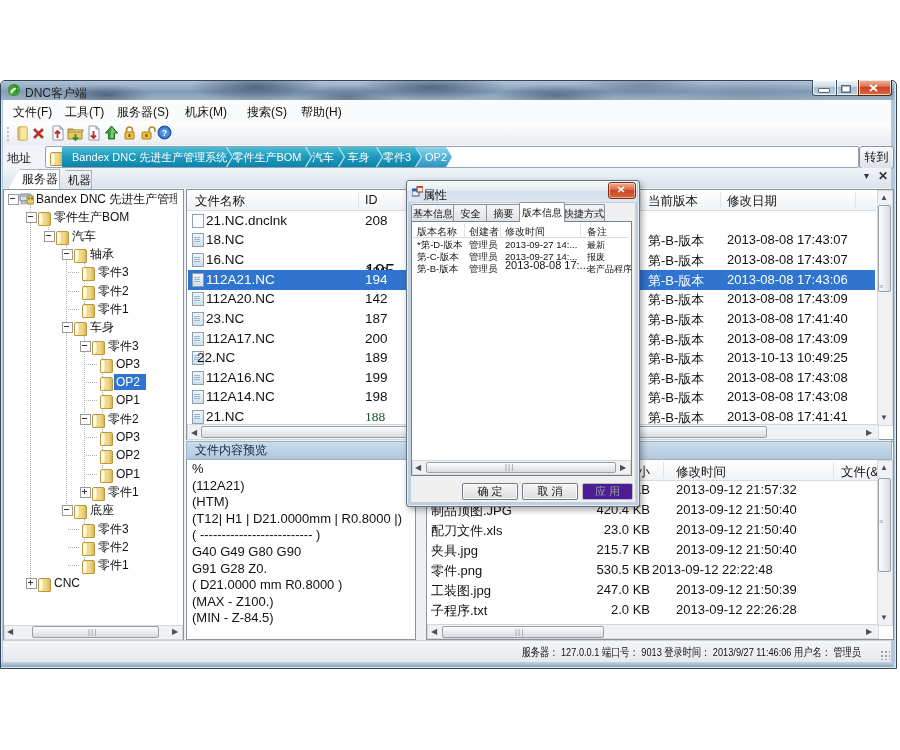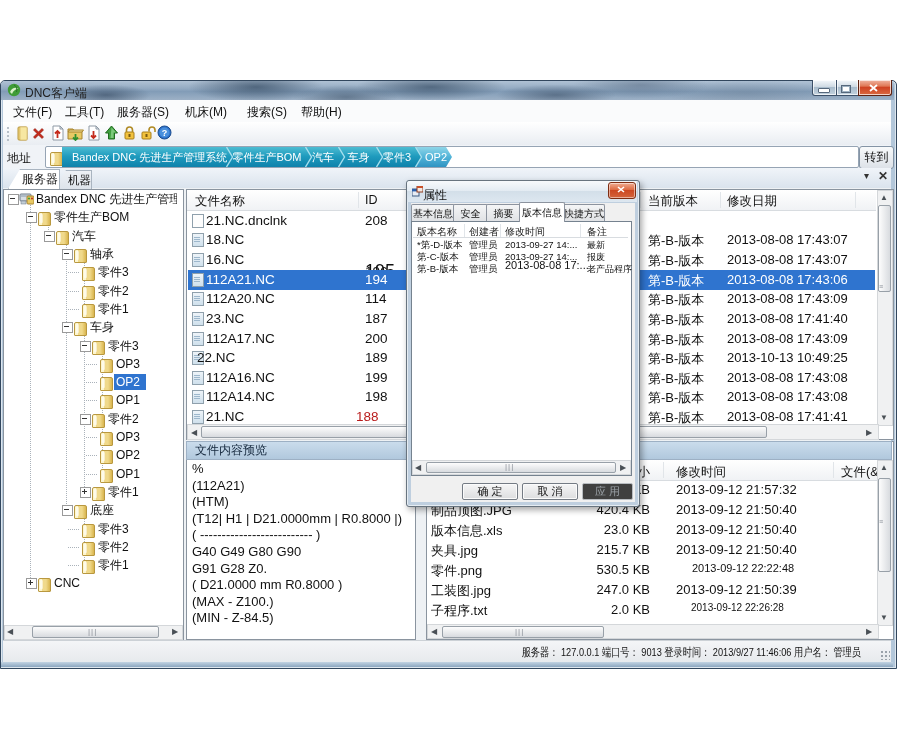--- a/index.html
+++ b/index.html
@@ -66,21 +66,21 @@
  border-radius:3px;box-shadow:2px 3px 6px rgba(0,0,0,.35), inset 0 0 0 1px rgba(255,255,255,.6);}
 #dlgtitle{left:1px;top:1px;width:230px;height:21px;border-radius:3px 3px 0 0;
  background:linear-gradient(180deg,#f7fafc 0%,#e4ecf3 45%,#d3dfe9 50%,#dde7f0 100%);}
 #dlgbody{left:4px;top:22px;width:224px;height:299px;background:#f0f0f0;}
 .dtab{position:absolute;height:17px;border:1px solid #8c939e;border-bottom:none;border-radius:2px 2px 0 0;
  background:linear-gradient(180deg,#f4f5f6,#dfe1e4);font-size:10px;color:#111;text-align:center;line-height:17px;}
 .dtab.act{background:#fff;height:19px;line-height:19px;z-index:3;}
 .btn{position:absolute;height:15px;border:1px solid #747b84;border-radius:2px;
  background:linear-gradient(180deg,#f6f6f6,#dcdddf);box-shadow:inset 0 0 0 1px #fbfbfb;
  font-size:11px;color:#111;text-align:center;line-height:15px;}
-.btn.dis{border-color:#b8bcc1;color:#9aa0a6;background:#404040;box-shadow:none;}
+.btn.dis{border-color:#b8bcc1;color:#9aa0a6;background:#4c1d95;box-shadow:none;}
 </style></head><body>
 
 <div id="frame" class="ab"></div>
 <div id="titlebar" class="ab"></div>
 <svg class="ab" style="left:7px;top:83px" width="14" height="14" viewBox="0 0 14 14">
 <circle cx="7" cy="7" r="6.2" fill="#3f9c36"></circle>
 <path d="M3 9 C5 4 9 4 11.5 5.5 C9 6 6 7.5 5 11 Z" fill="#d9f0c8"></path>
 <path d="M7 2 C9.5 3 10.5 6 9.5 9" stroke="#2a7525" stroke-width="1" fill="none"></path>
 </svg>
 <div class="txt" style="left:25px;top:85px;font-size:12px;color:#222">DNC客户端</div>
@@ -326,21 +326,21 @@
 <div class="txt" style="left:206px;top:272px;font-size:13.5px;color:#fff">112A21.NC</div>
 <div class="txt" style="left:365px;top:272px;font-size:13.5px;color:#fff;width:20px;">194</div>
 <div class="txt" style="left:648px;top:272px;font-size:13px;color:#fff">第-B-版本</div>
 <div class="txt" style="left:727px;top:272px;font-size:13px;color:#fff">2013-08-08 17:43:06</div>
 <div class="fico nc ab" style="left:192px;top:292px">
     <i style="top:3px"></i>
     <i style="top:5px"></i>
     <i style="top:7px"></i>
   </div>
 <div class="txt" style="left:206px;top:291px;font-size:13.5px;color:#111">112A20.NC</div>
-<div class="txt" style="left:365px;top:291px;font-size:13.5px;color:#111;width:20px;">114</div>
+<div class="txt" style="left:365px;top:291px;font-size:13.5px;color:#111;width:20px;">142</div>
 <div class="txt" style="left:648px;top:291px;font-size:13px;color:#111">第-B-版本</div>
 <div class="txt" style="left:727px;top:291px;font-size:13px;color:#111">2013-08-08 17:43:09</div>
 <div class="fico nc ab" style="left:192px;top:312px">
     <i style="top:3px"></i>
     <i style="top:5px"></i>
     <i style="top:7px"></i>
   </div>
 <div class="txt" style="left:206px;top:311px;font-size:13.5px;color:#111">23.NC</div>
 <div class="txt" style="left:365px;top:311px;font-size:13.5px;color:#111;width:20px;">187</div>
 <div class="txt" style="left:648px;top:311px;font-size:13px;color:#111">第-B-版本</div>
@@ -380,21 +380,21 @@
 <div class="txt" style="left:206px;top:389px;font-size:13.5px;color:#111">112A14.NC</div>
 <div class="txt" style="left:365px;top:389px;font-size:13.5px;color:#111;width:20px;">198</div>
 <div class="txt" style="left:648px;top:389px;font-size:13px;color:#111">第-B-版本</div>
 <div class="txt" style="left:727px;top:389px;font-size:13px;color:#111">2013-08-08 17:43:08</div>
 <div class="fico nc ab" style="left:192px;top:410px">
     <i style="top:3px"></i>
     <i style="top:5px"></i>
     <i style="top:7px"></i>
   </div>
 <div class="txt" style="left:206px;top:409px;font-size:13.5px;color:#111">21.NC</div>
-<div class="txt" style="left:356px;top:409px;font-size:13.5px;color:#b91c1c;width:20px;">188</div>
+<div class="txt" style="left:365px;top:409px;font-size:13.5px;color:#14532d;width:20px;font-family:Liberation Serif, serif;">188</div>
 <div class="txt" style="left:648px;top:409px;font-size:13px;color:#111">第-B-版本</div>
 <div class="txt" style="left:727px;top:409px;font-size:13px;color:#111">2013-08-08 17:41:41</div>
 <div class="sbtrack ab" style="left:877px;top:190px;width:14px;height:234px"></div>
 <div class="arr" style="left:878px;top:192px">▲</div>
 <div class="arr" style="left:878px;top:412px">▼</div>
 <div class="sbthumbv ab" style="left:878px;top:205px;width:11px;height:85px"></div>
 <div class="grip" style="left:879px;top:283px;transform:rotate(0deg);font-size:7px;letter-spacing:0">≡</div>
 <div class="sbtrack ab" style="left:187px;top:424px;width:690px;height:14px"></div>
 <div class="arr" style="left:188px;top:427px">◀</div>
 <div class="arr" style="left:863px;top:427px">▶</div>
@@ -420,35 +420,35 @@
 <div class="colsep ab" style="left:833px;top:462px;height:16px"></div>
 <div class="txt" style="left:600px;top:464px;font-size:12.5px;width:50px;text-align:right">大小</div>
 <div class="txt" style="left:676px;top:464px;font-size:12.5px">修改时间</div>
 <div class="txt" style="left:841px;top:464px;font-size:12.5px">文件(&amp;|</div>
 <div class="txt" style="left:431px;top:482px;font-size:13px">装配图.pdf</div>
 <div class="txt" style="left:570px;top:482px;font-size:13px;width:80px;text-align:right">988.2 KB</div>
 <div class="txt" style="left:676px;top:482px;font-size:13px">2013-09-12 21:57:32</div>
 <div class="txt" style="left:431px;top:502px;font-size:13px">制品顶图.JPG</div>
 <div class="txt" style="left:570px;top:502px;font-size:13px;width:80px;text-align:right">420.4 KB</div>
 <div class="txt" style="left:676px;top:502px;font-size:13px">2013-09-12 21:50:40</div>
-<div class="txt" style="left:431px;top:522px;font-size:13px">版本信息.xls</div>
+<div class="txt" style="left:431px;top:522px;font-size:13px">配刀文件.xls</div>
 <div class="txt" style="left:570px;top:522px;font-size:13px;width:80px;text-align:right">23.0 KB</div>
 <div class="txt" style="left:676px;top:522px;font-size:13px">2013-09-12 21:50:40</div>
 <div class="txt" style="left:431px;top:542px;font-size:13px">夹具.jpg</div>
 <div class="txt" style="left:570px;top:542px;font-size:13px;width:80px;text-align:right">215.7 KB</div>
 <div class="txt" style="left:676px;top:542px;font-size:13px">2013-09-12 21:50:40</div>
 <div class="txt" style="left:431px;top:562px;font-size:13px">零件.png</div>
 <div class="txt" style="left:570px;top:562px;font-size:13px;width:80px;text-align:right">530.5 KB</div>
-<div class="txt" style="left:692px;top:562px;font-size:11px">2013-09-12 22:22:48</div>
+<div class="txt" style="left:652px;top:562px;font-size:13px">2013-09-12 22:22:48</div>
 <div class="txt" style="left:431px;top:582px;font-size:13px">工装图.jpg</div>
 <div class="txt" style="left:570px;top:582px;font-size:13px;width:80px;text-align:right">247.0 KB</div>
 <div class="txt" style="left:676px;top:582px;font-size:13px">2013-09-12 21:50:39</div>
 <div class="txt" style="left:431px;top:602px;font-size:13px">子程序.txt</div>
 <div class="txt" style="left:570px;top:602px;font-size:13px;width:80px;text-align:right">2.0 KB</div>
-<div class="txt" style="left:691px;top:602px;font-size:10px">2013-09-12 22:26:28</div>
+<div class="txt" style="left:676px;top:602px;font-size:13px">2013-09-12 22:26:28</div>
 <div class="sbtrack ab" style="left:877px;top:460px;width:14px;height:164px"></div>
 <div class="arr" style="left:878px;top:462px">▲</div>
 <div class="arr" style="left:878px;top:612px">▼</div>
 <div class="sbthumbv ab" style="left:878px;top:478px;width:11px;height:92px"></div>
 <div class="grip" style="left:879px;top:518px;font-size:7px">≡</div>
 <div class="sbtrack ab" style="left:427px;top:624px;width:450px;height:13px"></div>
 <div class="arr" style="left:428px;top:626px">◀</div>
 <div class="arr" style="left:863px;top:626px">▶</div>
 <div class="sbthumb ab" style="left:442px;top:626px;width:160px;height:10px"></div>
 <div class="grip" style="left:515px;top:627px">|||</div>

